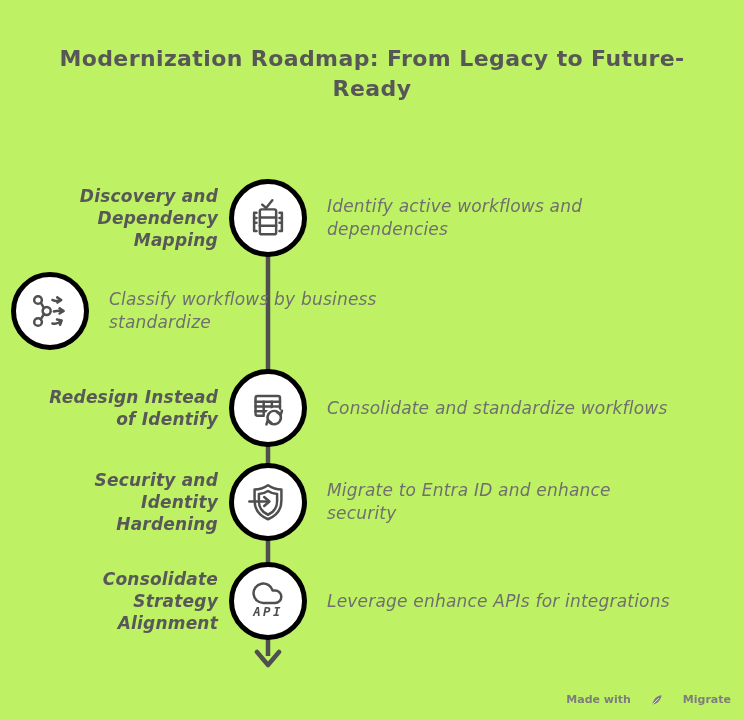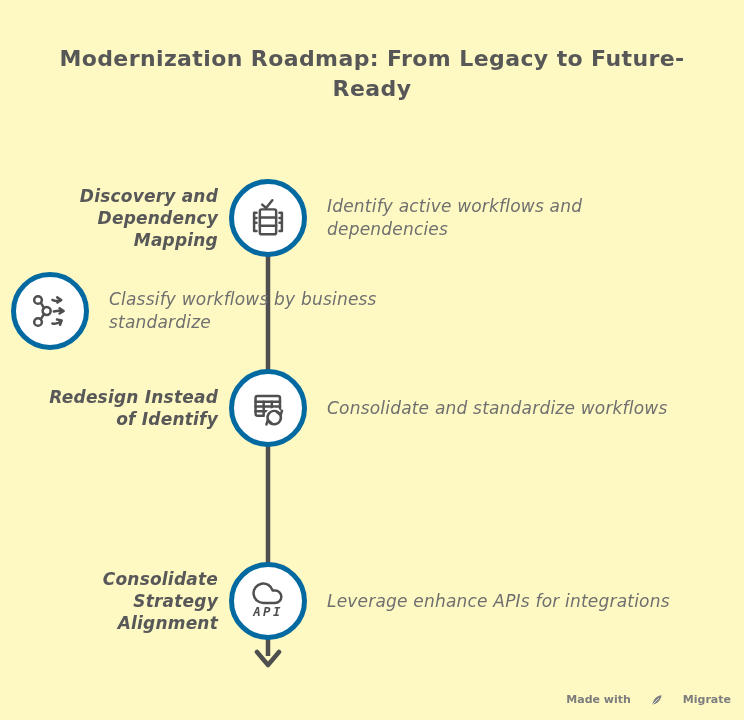--- a/index.html
+++ b/index.html
@@ -1,37 +1,37 @@
 <!DOCTYPE html>
 <html><head>
 <meta charset="utf-8">
 <style>
   html,body { margin:0; padding:0; background:#ffffff; }
   .canvas {
-    position:relative; width:744px; height:720px; background:#fef9c3;
+    position:relative; width:744px; height:720px; background:#bef264;
     font-family:"DejaVu Sans", sans-serif; color:#565656; overflow:hidden;
   }
   .title {
     position:absolute; top:44px; left:50%; transform:translateX(-50%);
     width:710px; text-align:center; font-size:22px; font-weight:bold;
     line-height:1.35; letter-spacing:0.4px; color:#575757; white-space:pre-line;
   }
   .flow-svg { position:absolute; left:0; top:0; }
   .row {
     position:absolute; left:0; width:744px; height:86px;
     display:flex; align-items:center;font-style:italic;
   }
   .step-label {
     width:196px; margin-left:22px; text-align:right;
     font-weight:bold; font-size:17px; line-height:1.3;
     letter-spacing:0.2px; color:#585858; white-space:pre-line;
   }
   .icon-circle {
     box-sizing:border-box; flex:0 0 78px; width:78px; height:78px; margin-left:11px;
-    border:5px solid #0369a1; border-radius:50%; background:#ffffff;
+    border:5px solid #000000; border-radius:50%; background:#ffffff;
     display:flex; align-items:center; justify-content:center; z-index:1;
   }
   .step-desc {
     margin-left:20px; width:362px; font-size:17px; line-height:1.33;
     letter-spacing:0.2px; color:#6f6f6f; white-space:pre-line;
   }
   .icon-svg { stroke:#4f4f4f; fill:none; stroke-width:2.6; stroke-linecap:round; stroke-linejoin:round; }
   .watermark {
     position:absolute; right:13px; bottom:14px;
     display:flex; align-items:center; gap:20px;
@@ -107,20 +107,35 @@
         <circle cx="30.5" cy="34" r="10.2" fill="#ffffff" stroke="none"></circle>
         <path d="M24,36.5 A7,7 0 0 1 30.5,27 A7,7 0 0 1 36.8,31"></path>
         <polyline points="33.2,28.2 37.2,31.4 38.6,26.8"></polyline>
         <path d="M37,31.5 A7,7 0 0 1 30.5,41 A7,7 0 0 1 24.2,37"></path>
         <polyline points="27.8,39.8 23.8,36.6 22.4,41.2"></polyline>
       </svg>
     </div>
     <div class="step-desc">Consolidate and standardize workflows</div>
   </div>
 
+  <div class="row" style="top:459px">
+    <div class="step-label">Security and
+Identity
+Hardening</div>
+    <div class="icon-circle">
+      <svg class="icon-svg" width="46" height="46" viewBox="0 0 48 48">
+        <path d="M24,6.5 C28.5,9.5 33.5,11 38,11 V22.5 C38,32.5 32.5,38.5 24,42 C15.5,38.5 10,32.5 10,22.5 V11 C14.5,11 19.5,9.5 24,6.5 Z"></path>
+        <path d="M24,12.5 C27,14.5 30.5,15.5 33.5,15.7 V23 C33.5,30 29.5,34.8 24,37.3 C18.5,34.8 14.5,30 14.5,23 V15.7 C17.5,15.5 21,14.5 24,12.5 Z"></path>
+        <line x1="4.5" y1="23.5" x2="24.5" y2="23.5"></line>
+        <polyline points="20,18.8 25.5,23.5 20,28.2"></polyline>
+      </svg>
+    </div>
+    <div class="step-desc">Migrate to Entra ID and enhance
+security</div>
+  </div>
 
   <div class="row" style="top:558px">
     <div class="step-label">Consolidate
 Strategy
 Alignment</div>
     <div class="icon-circle">
       <svg class="icon-svg" width="46" height="46" viewBox="0 0 48 48">
         <g transform="translate(6,-1.5) scale(1.45)">
           <path stroke-width="1.8" d="M17.5 19H9a7 7 0 1 1 6.71-9h1.79a4.5 4.5 0 1 1 0 9Z"></path>
         </g>

